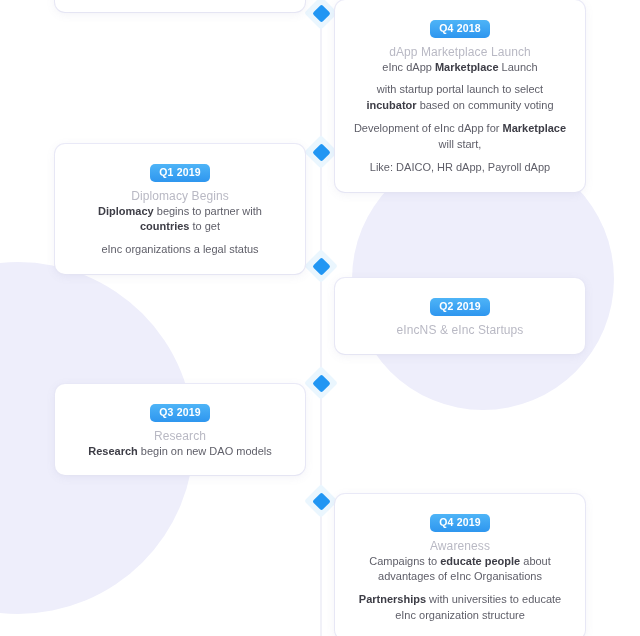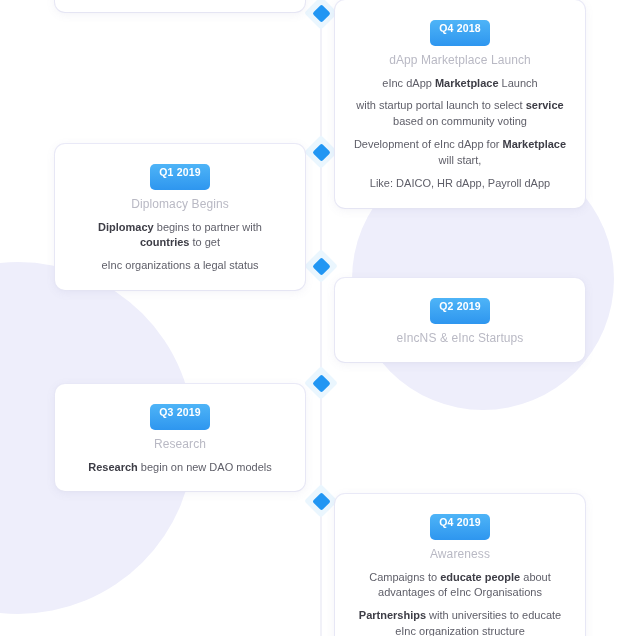--- a/index.html
+++ b/index.html
@@ -100,36 +100,36 @@
     padding: 0;
   }
 
   .badge {
     display: inline-block;
     background: linear-gradient(180deg, #4eb4f7 0%, #2e96ef 100%);
     color: #ffffff;
     font-size: 10.5px;
     font-weight: bold;
     letter-spacing: 0.2px;
-    padding: 3px 9px 12px 9px;
+    padding: 3px 9px 4px 9px;
     border-radius: 5px;
     line-height: 1;
   }
 
   .card-title {
     margin-top: 7px;
     font-size: 12px;
     color: #b9b9c4;
     font-weight: normal;
     letter-spacing: 0.1px;
     line-height: 1.25;
   }
 
   .card-body {
-    margin-top: 8px;
+    margin-top: 0;
   }
   .bullet {
     font-size: 11px;
     color: #5e5e68;
     line-height: 1.45;
     margin: 0 0 7px 0;
   }
   .bullet:last-child { margin-bottom: 0; }
   .bullet b { font-weight: bold; color: #3d3d46; }
 </style>
@@ -164,21 +164,21 @@
       <div class="halo"></div>
       <div class="gem"></div>
     </div>
   </div>
 
 <div class="card ghost"></div>
 
 <div id="cards-layer">
     <div class="card right" style="top: 0px;"><div class="badge">Q4 2018</div><div class="card-title">dApp Marketplace Launch</div><div class="card-body">
         <p class="bullet"><span>eInc dApp </span><b>Marketplace</b><span> Launch</span></p>
-        <p class="bullet"><span>with startup portal launch to select </span><b>service</b><span> based on community voting</span></p>
+        <p class="bullet"><span>with startup portal launch to select </span><b>incubator</b><span> based on community voting</span></p>
         <p class="bullet"><span>Development of eInc dApp for </span><b>Marketplace</b><span> will start,</span></p>
         <p class="bullet"><span>Like: DAICO, HR dApp, Payroll dApp</span></p>
       </div></div>
     <div class="card left" style="top: 144px;"><div class="badge">Q1 2019</div><div class="card-title">Diplomacy Begins</div><div class="card-body">
         <p class="bullet"><b>Diplomacy</b><span> begins to partner with </span><b>countries</b><span> to get</span></p>
         <p class="bullet"><span>eInc organizations a legal status</span></p>
       </div></div>
     <div class="card right" style="top: 278px;"><div class="badge">Q2 2019</div><div class="card-title">eIncNS &amp; eInc Startups</div></div>
     <div class="card left" style="top: 384px;"><div class="badge">Q3 2019</div><div class="card-title">Research</div><div class="card-body">
         <p class="bullet"><b>Research</b><span> begin on new DAO models</span></p>

